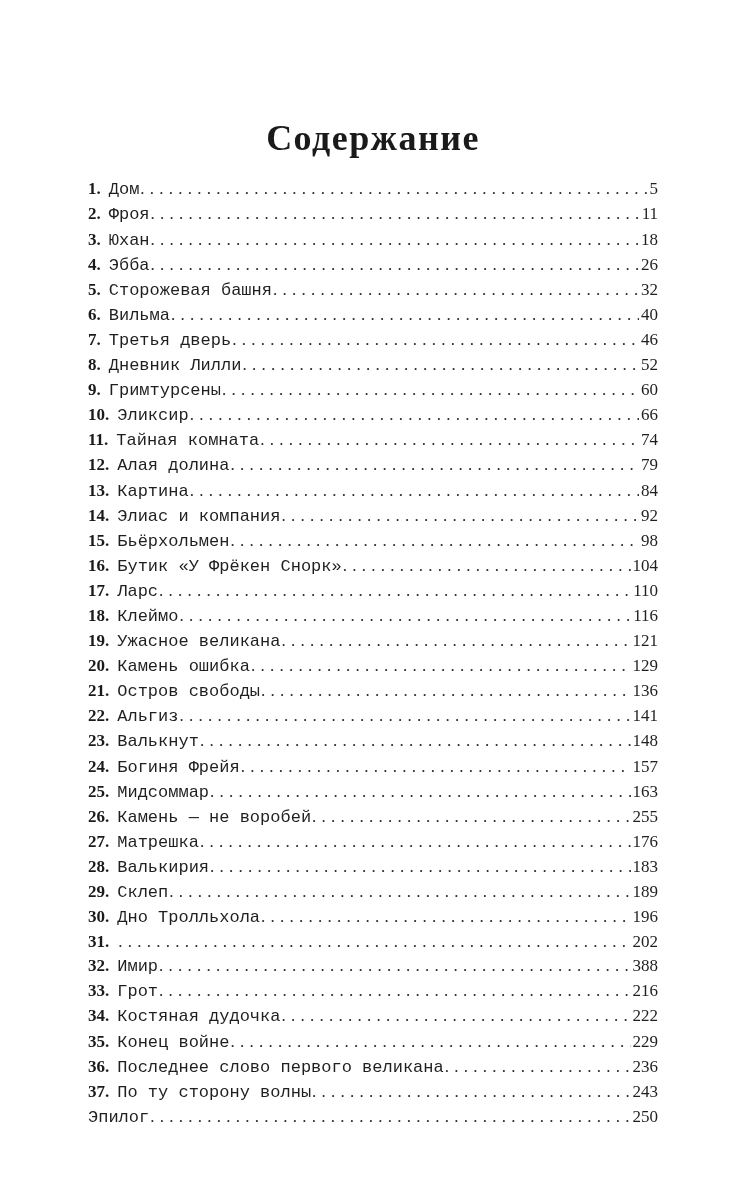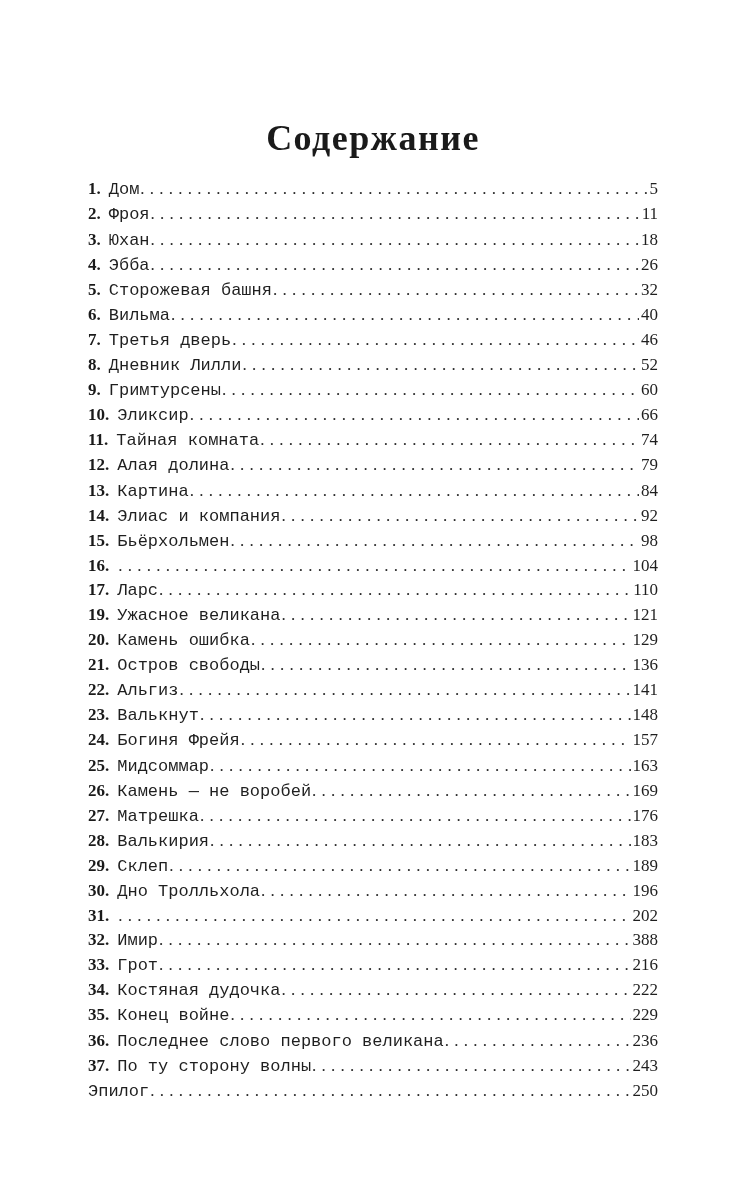--- a/index.html
+++ b/index.html
@@ -156,30 +156,37 @@
     <span class="pg">92</span>
   </div>
       <div class="row">
     <span class="num">15.</span>
     <span class="entry-title">Бьёрхольмен</span>
     <span class="leader"></span>
     <span class="pg">98</span>
   </div>
       <div class="row">
     <span class="num">16.</span>
+    <span class="entry-title">Бутик «У Фрёкен Снорк»</span>
     <span class="leader"></span>
     <span class="pg">104</span>
   </div>
       <div class="row">
     <span class="num">17.</span>
     <span class="entry-title">Ларс</span>
     <span class="leader"></span>
     <span class="pg">110</span>
   </div>
       <div class="row">
+    <span class="num">18.</span>
+    <span class="entry-title">Клеймо</span>
+    <span class="leader"></span>
+    <span class="pg">116</span>
+  </div>
+      <div class="row">
     <span class="num">19.</span>
     <span class="entry-title">Ужасное великана</span>
     <span class="leader"></span>
     <span class="pg">121</span>
   </div>
       <div class="row">
     <span class="num">20.</span>
     <span class="entry-title">Камень ошибка</span>
     <span class="leader"></span>
     <span class="pg">129</span>
@@ -211,21 +218,21 @@
       <div class="row">
     <span class="num">25.</span>
     <span class="entry-title">Мидсоммар</span>
     <span class="leader"></span>
     <span class="pg">163</span>
   </div>
       <div class="row">
     <span class="num">26.</span>
     <span class="entry-title">Камень — не воробей</span>
     <span class="leader"></span>
-    <span class="pg">169</span>
+    <span class="pg">255</span>
   </div>
       <div class="row">
     <span class="num">27.</span>
     <span class="entry-title">Матрешка</span>
     <span class="leader"></span>
     <span class="pg">176</span>
   </div>
       <div class="row">
     <span class="num">28.</span>
     <span class="entry-title">Валькирия</span>

